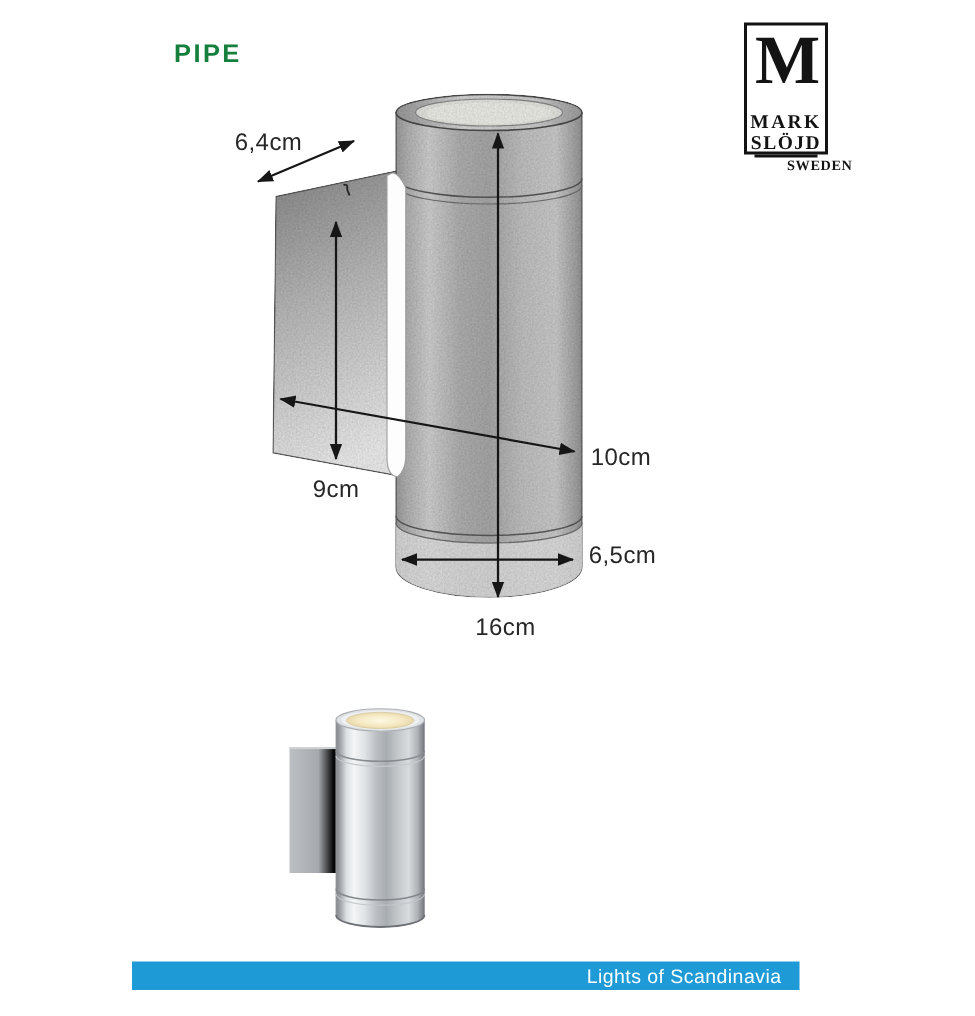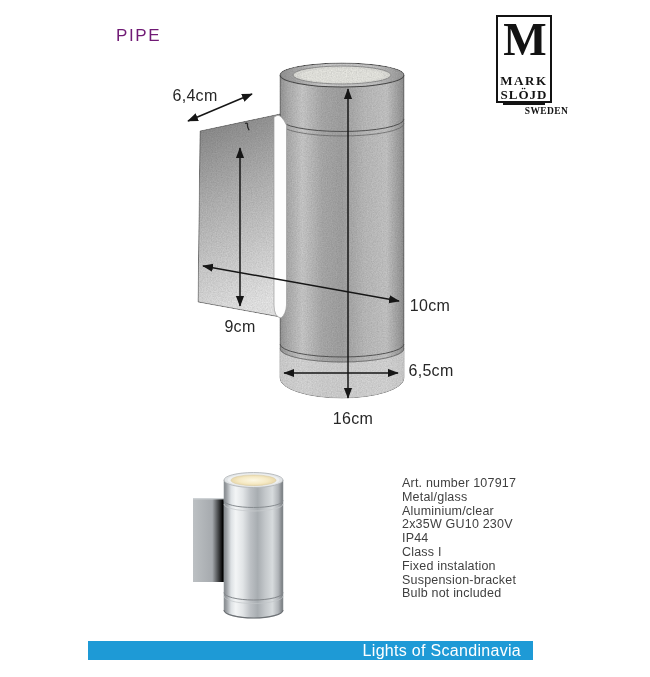--- a/index.html
+++ b/index.html
@@ -1,55 +1,55 @@
 <!DOCTYPE html>
 <html><head>
 <meta charset="utf-8">
 <style>
   html,body{margin:0;padding:0;background:#fff;}
   .page{position:relative;width:650px;height:677px;background:#ffffff;overflow:hidden;
         font-family:"Liberation Sans",sans-serif;}
 
   
   .title{position:absolute;left:116px;top:26px;font-size:17px;letter-spacing:1.6px;
-         color:#701a75;font-weight:400;}
+         color:#15803d;font-weight:700;}
 
   
   .logo{position:absolute;left:496px;top:15px;width:52px;height:84px;border:2px solid #131313;
         background:#fff;display:flex;flex-direction:column;align-items:center;
         color:#131313;font-family:"Liberation Serif",serif;font-weight:700;}
   .logo-m{font-size:46px;line-height:39px;margin-top:3px;letter-spacing:-2px;}
   .logo-mark{font-size:13px;line-height:13px;letter-spacing:1.6px;margin-top:15px;}
   .logo-slojd{font-size:13px;line-height:13px;letter-spacing:1px;margin-top:1px;text-align:center;}
   .logo-rule{width:42px;border-top:2px solid #131313;margin:2px 0 1px;}
   .logo-sweden{font-size:9.5px;line-height:10px;letter-spacing:.4px;padding-left:45px;}
 
   
-  .diagram{position:absolute;left:140px;top:55px;width:330px;height:390px;text-decoration:underline;}
+  .diagram{position:absolute;left:124px;top:55px;width:330px;height:390px;text-decoration:underline;}
   .diagram svg{position:absolute;left:0;top:0;}
   .dim-label{position:absolute;font-size:16px;color:#272727;text-align:center;
              letter-spacing:.3px;white-space:nowrap;}
   .dim-64{left:24px;top:32px;width:62px;}
   .dim-9{left:75px;top:263px;width:50px;}
   .dim-16{left:182px;top:355px;width:62px;}
   .dim-10{left:258px;top:242px;width:64px;}
   .dim-65{left:256px;top:307px;width:70px;}
 
   
   .photo{position:absolute;left:190px;top:470px;width:100px;height:154px;}
 
   
   .specs{position:absolute;left:402px;top:477px;font-size:12.5px;line-height:13.8px;
          color:#3f3f3f;letter-spacing:.2px;}
 
   
   .footer-bar{position:absolute;left:88px;top:641px;width:445px;height:19px;
               background:#1e9ad6;display:flex;align-items:center;justify-content:flex-end;
               padding-right:12px;box-sizing:border-box;}
-  .footer-bar span{color:#ffffff;font-size:16px;letter-spacing:.3px;}
+  .footer-bar span{color:#ffffff;font-size:13px;letter-spacing:.3px;}
 </style>
 </head>
 <body>
 
 <div class="page">
 
   <div class="title">PIPE</div>
 
   <div class="logo">
     <div class="logo-m">M</div>
@@ -182,29 +182,18 @@
       <ellipse cx="63.5" cy="10" rx="26" ry="6.4" fill="#eef0f1"></ellipse>
       <ellipse cx="63.5" cy="10.3" rx="22.5" ry="5.4" fill="url(#lensGlow)" stroke="#d6c8a0" stroke-width="0.5"></ellipse>
       <path d="M34,30.5 A29.5,7 0 0 0 93,30.5" fill="none" stroke="#878c90" stroke-width="1"></path>
       <path d="M34,34 A29.5,7 0 0 0 93,34" fill="none" stroke="#c6cacd" stroke-width="0.8"></path>
       <path d="M34,122.5 A29.5,7.5 0 0 0 93,122.5" fill="none" stroke="#83878b" stroke-width="1"></path>
       <path d="M34,126 A29.5,7.5 0 0 0 93,126" fill="none" stroke="#c2c6c9" stroke-width="0.7"></path>
       <path d="M34,140 A29.5,8 0 0 0 93,140" fill="none" stroke="#6d7175" stroke-width="1.2"></path>
     </svg>
   </div>
 
-  <div class="specs">
-    <div class="spec-line">Art. number 107917</div>
-    <div class="spec-line">Metal/glass</div>
-    <div class="spec-line">Aluminium/clear</div>
-    <div class="spec-line">2x35W GU10 230V</div>
-    <div class="spec-line">IP44</div>
-    <div class="spec-line">Class I</div>
-    <div class="spec-line">Fixed instalation</div>
-    <div class="spec-line">Suspension-bracket</div>
-    <div class="spec-line">Bulb not included</div>
-  </div>
 
   <div class="footer-bar">
     <span>Lights of Scandinavia</span>
   </div>
 
 </div>
 
 </body></html>

